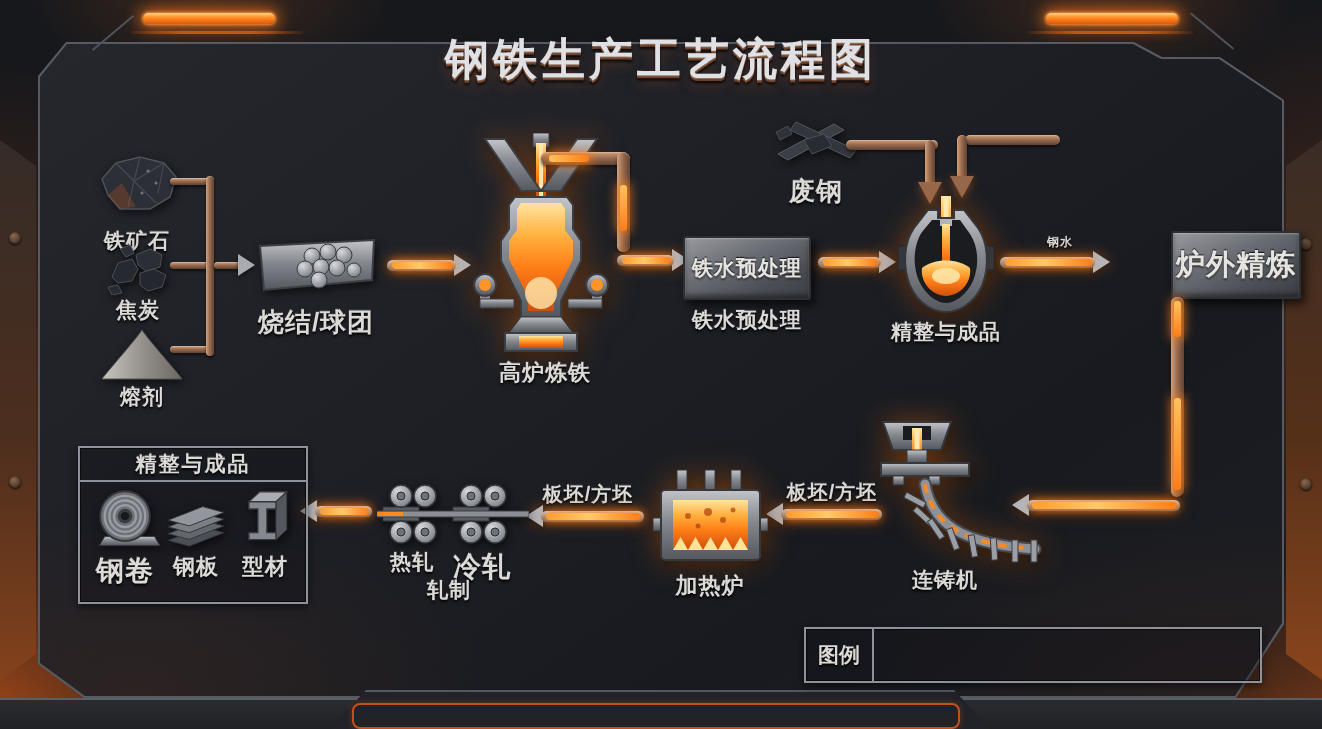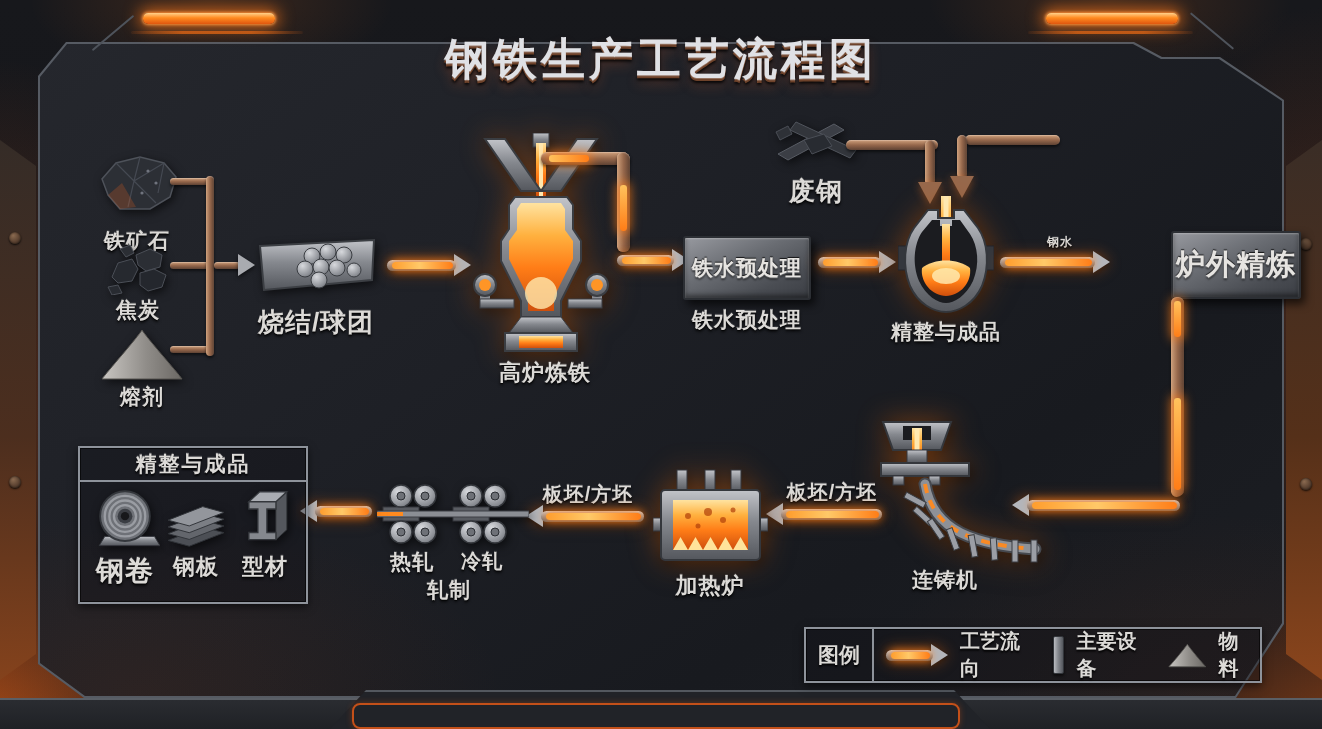--- a/index.html
+++ b/index.html
@@ -369,21 +369,21 @@
         <circle cx="48" cy="14" r="4"></circle>
         <circle cx="24" cy="50" r="4"></circle>
         <circle cx="48" cy="50" r="4"></circle>
       <circle cx="94" cy="14" r="4"></circle>
         <circle cx="118" cy="14" r="4"></circle>
         <circle cx="94" cy="50" r="4"></circle>
         <circle cx="118" cy="50" r="4"></circle>
     </g>
   </svg>
   <div class="lbl" style="left:383px;top:548px;width:58px;font-size:21px">热轧</div>
-  <div class="lbl" style="left:453px;top:548px;width:58px;font-size:20px">冷轧</div>
+  <div class="lbl" style="left:453px;top:548px;width:58px;font-size:28px">冷轧</div>
   <div class="lbl" style="left:416px;top:576px;width:66px;font-size:21px">轧制</div>
 
   <div class="flow-arrow left" style="left:300px;top:500px;width:72px">
       <div class="fa-body">
         <div class="fa-glow"></div>
       </div>
       <div class="fa-head"></div>
     </div>
 
   <div class="outline-box" style="left:78px;top:446px;width:230px;height:158px">
@@ -408,30 +408,15 @@
     <polygon points="42,16 54,5 54,47 42,58" fill="#54575d" stroke="#34373c"></polygon>
     <polygon points="12,16 42,16 54,5 24,5" fill="#a9acb2" stroke="#34373c" stroke-width="1.5"></polygon>
     <path d="M12,16 H42 V24 H32 V50 H42 V58 H12 V50 H22 V24 H12 Z" fill="#85888e" stroke="#34373c" stroke-width="1.5"></path>
   </svg>
   <div class="lbl" style="left:86px;top:552px;width:78px;font-size:28px">钢卷</div>
   <div class="lbl" style="left:160px;top:552px;width:72px;font-size:22px">钢板</div>
   <div class="lbl" style="left:232px;top:552px;width:66px;font-size:22px">型材</div>
 
   <div class="outline-box" style="left:804px;top:627px;width:458px;height:56px">
     <div style="position:absolute;left:0;top:0;bottom:0;width:66px;border-right:2px solid #8e939b;display:flex;align-items:center;justify-content:center;color:#dcdad7;font-weight:bold;font-size:21px;text-shadow:0 2px 2px rgba(0,0,0,.9)">图例</div>
-    <div class="legend-row" style="left:80px;top:0;bottom:0;right:8px;gap:12px;font-size:20px">
-      <div class="flow-arrow inline" style="width:62px">
-          <div class="fa-body">
-            <div class="fa-glow"></div>
-          </div>
-          <div class="fa-head"></div>
-        </div>
-      <span style="text-shadow:0 2px 2px rgba(0,0,0,.9)">工艺流向</span>
-      <div class="legend-bar-icon" style="margin-left:14px"></div>
-      <span style="text-shadow:0 2px 2px rgba(0,0,0,.9)">主要设备</span>
-      <svg width="46" height="31" viewBox="0 0 48 32" style="margin-left:12px">
-        <path d="M24,2 C27,7 44,27 47,30 L1,30 C4,27 21,7 24,2 Z" fill="url(#gCone)" stroke="#55534f"></path>
-      </svg>
-      <span style="text-shadow:0 2px 2px rgba(0,0,0,.9)">物料</span>
-    </div>
   </div>
 
 </div>
 
 </body></html>

